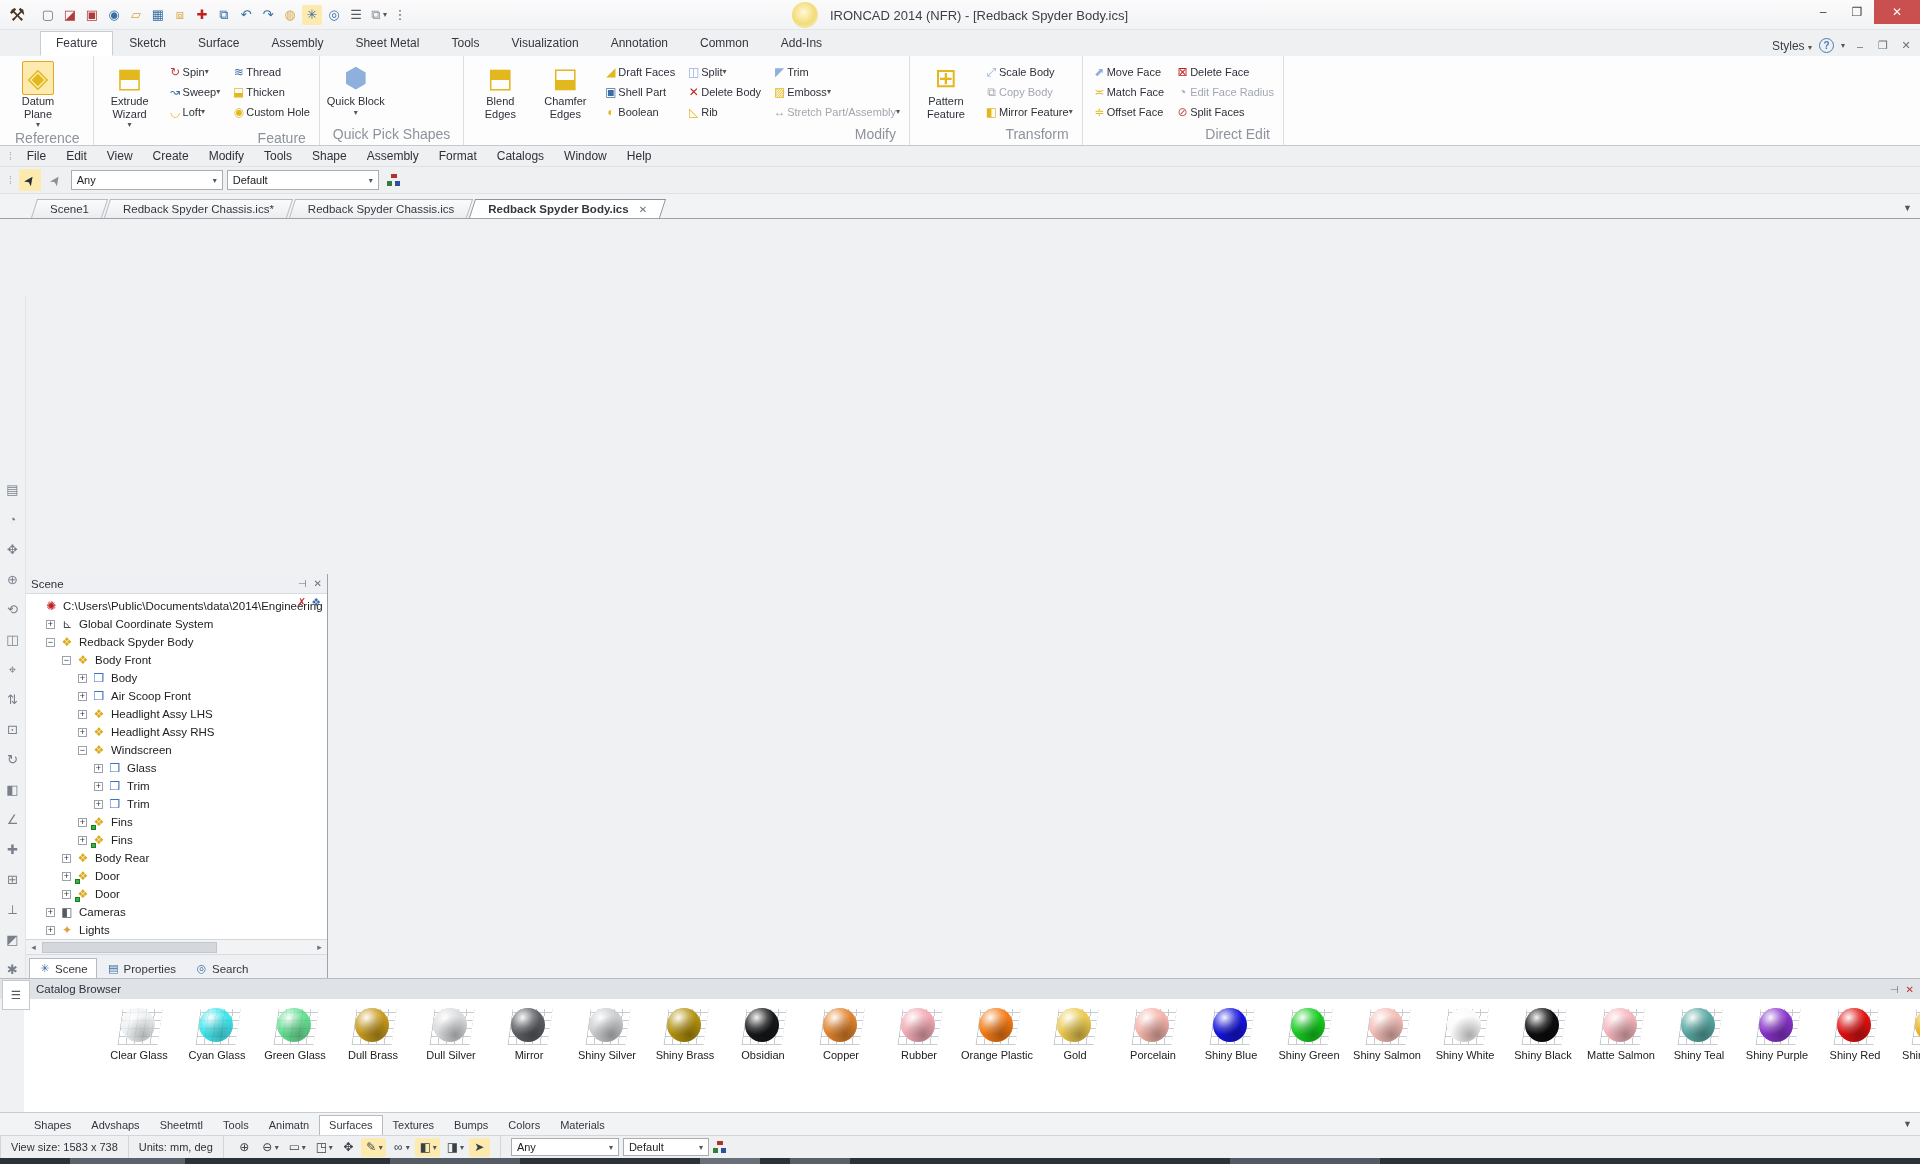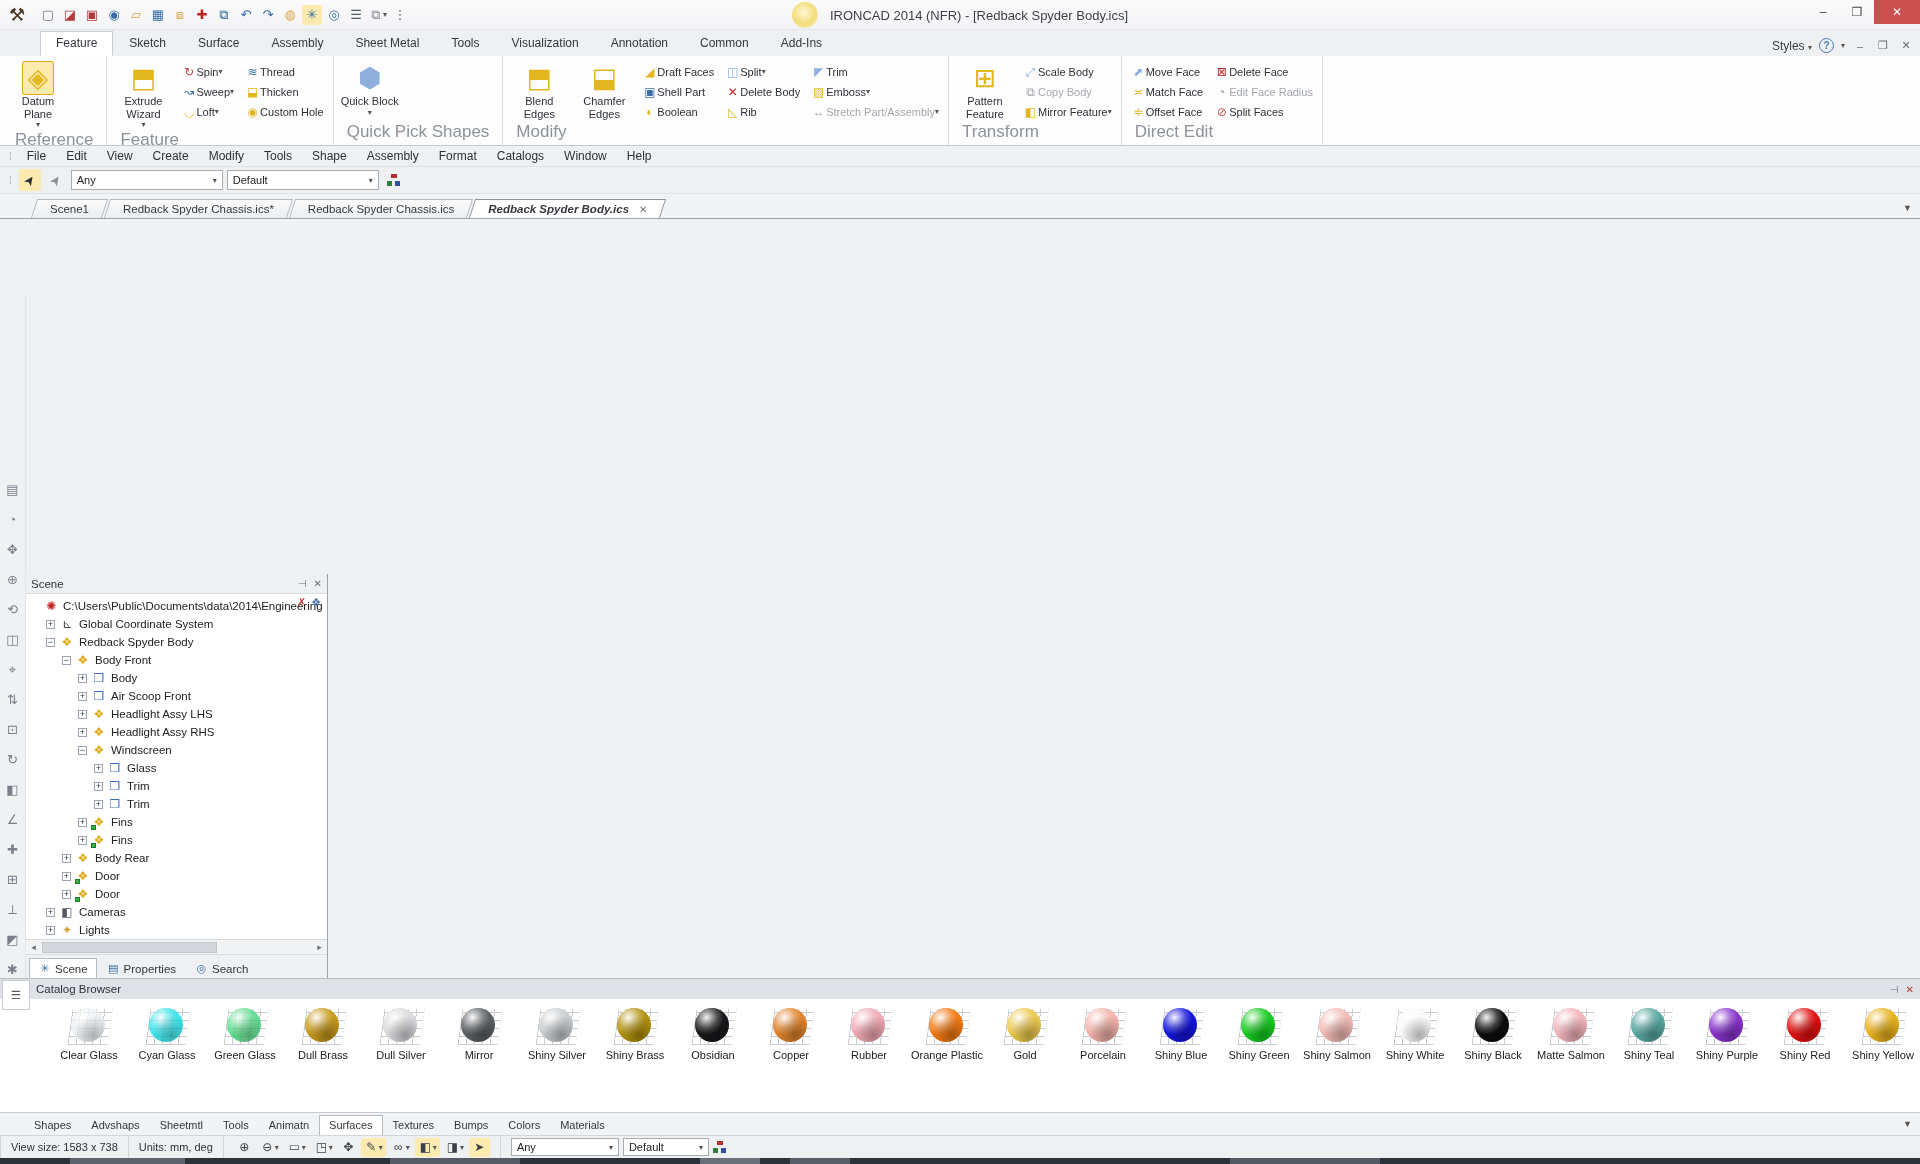--- a/index.html
+++ b/index.html
@@ -32,21 +32,21 @@
   .rtab.active { background:#fff; border-color:#c9cdd2; border-bottom-color:#fff; }
   .tabrow-right { position:absolute; right:6px; bottom:3px; display:flex; align-items:center; gap:7px; font-size:12px; color:#3a3f46; }
   .helpq { width:15px; height:15px; border:1px solid #4a78b8; color:#4a78b8; border-radius:50%; display:inline-flex; align-items:center; justify-content:center; font-size:10px; font-weight:bold; }
   .mdibtn { color:#6a7078; font-size:11px; width:16px; text-align:center; }
   .ddc { font-size:8px; color:#555; }
 
   
   .ribbon { height:90px; background:#fdfdfe; border-bottom:1px solid #c6cacf; display:flex; align-items:stretch; padding-left:2px; }
   .rgroup { display:flex; flex-direction:column; border-right:1px solid #dcdfe2; padding:3px 5px 0; }
   .rgbody { flex:1; display:flex; gap:3px; }
-  .rglabel { text-align:left; font-size:17px; color:#8d939b; padding:1px 8px 3px; }
+  .rglabel { text-align:right; font-size:14px; color:#8d939b; padding:1px 8px 3px; }
   .rbig { width:62px; display:flex; flex-direction:column; align-items:center; justify-content:flex-start; text-align:center; font-size:11px; line-height:1.15; color:#2d3138; padding-top:2px; }
   .rcol { display:flex; flex-direction:column; gap:1px; padding-top:3px; }
   .rsmall { display:flex; align-items:center; height:19px; font-size:11px; color:#2d3138; padding:0 4px; white-space:nowrap; }
   .rsmall .icn { width:15px; height:15px; font-size:12px; }
 
   
   .menubar { height:21px; background:#eef0f2; display:flex; align-items:center; gap:2px; padding-left:6px; border-bottom:1px solid #e0e2e6; }
   .grip { color:#a9aeb5; font-size:10px; padding:0 3px; }
   .mitem { padding:2px 10px; font-size:12px; color:#2e3238; }
   .seltool { height:27px; background:#eef0f2; display:flex; align-items:center; gap:4px; padding-left:6px; border-bottom:1px solid #dfe1e5; }
@@ -56,21 +56,21 @@
   .combo .cv { flex:1; }
   .tri3 { display:inline-block; width:14px; height:12px; background:
     linear-gradient(#b43030,#b43030) 4px 0/6px 4px no-repeat,
     linear-gradient(#2f7f3a,#2f7f3a) 0 7px/5px 5px no-repeat,
     linear-gradient(#2f4f9f,#2f4f9f) 8px 7px/5px 5px no-repeat; }
 
   
   .doctabs { height:25px; background:#f2f3f5; display:flex; align-items:flex-end; padding-left:34px; border-bottom:1px solid #9da3aa; position:relative; }
   .dtab { position:relative; padding:4px 16px 3px; font-size:11.5px; color:#33373d; margin-right:2px; }
   .dtab::before { content:""; position:absolute; inset:0; transform:skewX(-18deg); background:linear-gradient(#fbfbfc,#ebedef); border:1px solid #b6bbc1; border-bottom:none; z-index:0; }
-  .dtab.active { font-weight:bold;font-style:italic; }
+  .dtab.active { font-weight:bold; }
   .dtab.active::before { background:#fff; border-color:#8f959c; }
   .dtab > span { position:relative; z-index:1; }
   .dtab .tclose { margin-left:10px; color:#6a7078; font-size:10px; }
   .doctabs-more { position:absolute; right:8px; bottom:5px; color:#555; font-size:9px; }
 
   
   .main { flex:1; display:flex; min-height:0;align-items:flex-end; }
   .leftstrip { width:26px; background:#f0f1f3; border-right:1px solid #e2e4e7; display:flex; flex-direction:column; align-items:center; padding-top:186px; gap:13px; }
   .leftstrip .icn { width:17px; height:17px; font-size:13px; color:#79808a; }
 
@@ -96,21 +96,21 @@
   .sptab .icn { width:13px; height:13px; font-size:11px; color:#3a6ea5; }
 
   .viewport { flex:1; position:relative; min-width:0; }
   .viewport svg { position:absolute; inset:0; width:100%; height:100%; display:block; }
 
   
   .cat-head { height:21px; background:#dfe3e8; border-top:1px solid #b8bdc4; display:flex; align-items:center; padding:0 6px 0 36px; font-size:11.5px; color:#2e3238; position:relative; }
   .cat-gutter { position:absolute; left:2px; top:1px; width:28px; height:30px; background:#fff; border:1px solid #c6cacf; display:flex; align-items:center; justify-content:center; color:#555b63; z-index:2; }
   .cat-head .sp-tools { margin-left:auto; }
   .cat-close { color:#c03030; }
-  .cat-body { height:113px; background:#fff; display:flex; align-items:flex-start; padding:8px 0 0 50px; overflow:hidden; }
+  .cat-body { height:113px; background:#fff; display:flex; align-items:flex-start; padding:8px 0 0 76px; overflow:hidden;margin-left:24px; }
   .cat-item { width:78px; display:flex; flex-direction:column; align-items:center; flex-shrink:0; }
   .ballwrap { width:42px; height:40px; position:relative; }
   .ballgrid { position:absolute; inset:2px 0 2px 2px; background:
       repeating-linear-gradient(90deg,#b6bbc1 0 1px,transparent 1px 8px),
       repeating-linear-gradient(0deg,#b6bbc1 0 1px,transparent 1px 8px);
       opacity:.75; transform:skewX(-8deg); }
   .ball { position:absolute; left:3px; top:1px; width:34px; height:34px; border-radius:50%; }
   .ball::before { content:""; position:absolute; inset:0; border-radius:50%;
       background:radial-gradient(circle at 34% 28%, rgba(255,255,255,.95), rgba(255,255,255,.25) 33%, rgba(255,255,255,0) 52%); }
   .ball::after { content:""; position:absolute; inset:0; border-radius:50%;

